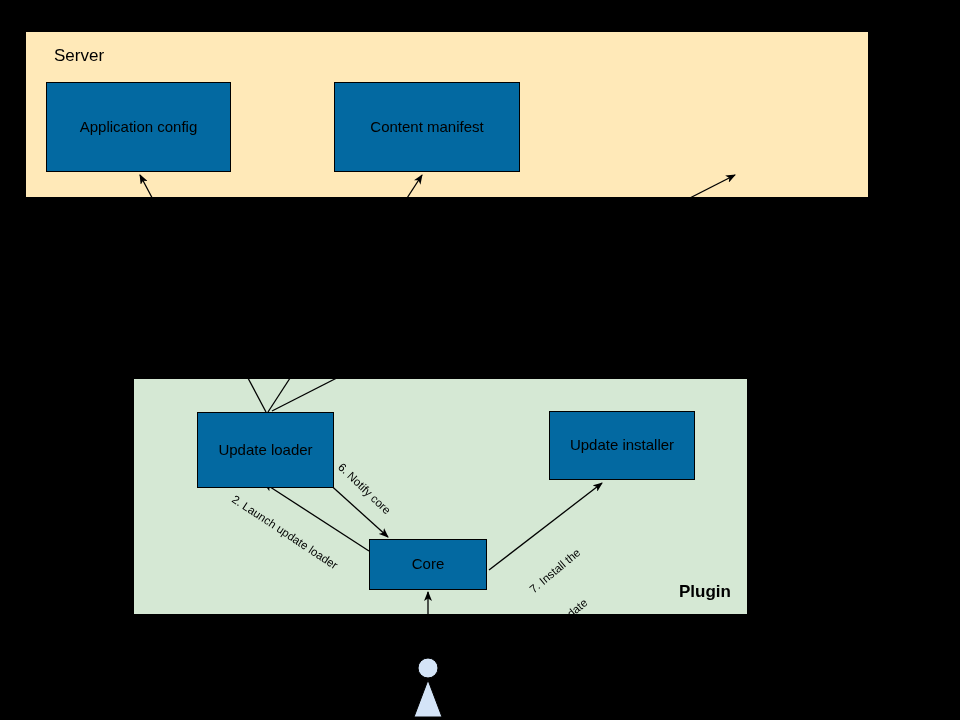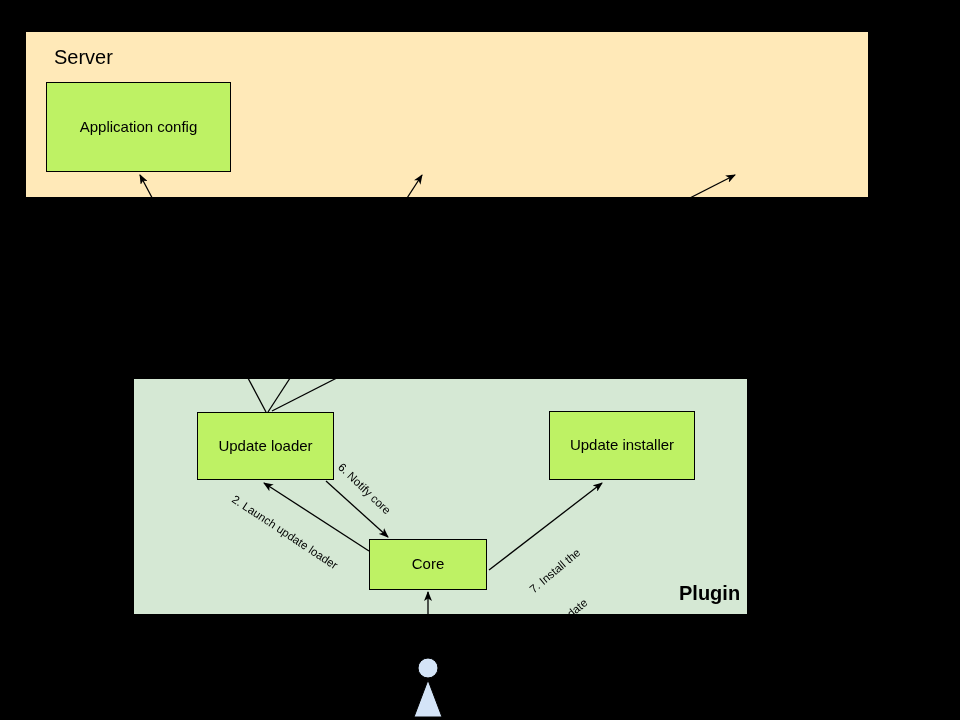--- a/index.html
+++ b/index.html
@@ -28,46 +28,46 @@
   }
   #plugin-region {
     left: 134px;
     top: 379px;
     width: 613px;
     height: 235px;
     background: #d5e8d4;
   }
   .region-label {
     position: absolute;
-    font-size: 20px;
+    font-size: 17px;
     color: #000000;
     white-space: nowrap;
   }
   #server-label { left: 54px; top: 46px; }
 
   .node {
     position: absolute;
     box-sizing: border-box;
-    background: #bef264;
+    background: #0369a1;
     border: 1px solid #000000;
     display: flex;
     align-items: center;
     justify-content: center;
     text-align: center;
     font-size: 15px;
     color: #000000;
     line-height: 1.22;
     padding: 2px 4px;
   }
 
   #node-application-config { left: 46px;  top: 82px;  width: 185px; height: 90px; }
   #node-content-manifest   { left: 334px; top: 82px;  width: 186px; height: 90px; }
   #node-project-files      { left: 648px; top: 82px;  width: 186px; height: 90px; }
 
-  #node-update-loader      { left: 197px; top: 412px; width: 137px; height: 68px; }
+  #node-update-loader      { left: 197px; top: 412px; width: 137px; height: 76px; }
   #node-update-installer   { left: 520px; top: 411px; width: 146px; height: 69px; margin-left: 29px; }
   #node-core               { left: 369px; top: 539px; width: 118px; height: 51px; }
 
   #edge-layer {
     position: absolute;
     left: 0; top: 0;
     width: 960px;
     height: 720px;
     pointer-events: none;
   }
@@ -187,20 +187,21 @@
   <div id="mask-right"></div>
   <div id="mask-top"></div>
   <div id="mask-plugin-left"></div>
   <div id="mask-plugin-right"></div>
   <div id="mask-bottom"></div>
 
   <div class="region-label" id="server-label">Server</div>
 
   <div class="node" id="node-application-config">Application config</div>
 
+  <div class="node" id="node-content-manifest">Content manifest</div>
 
 
   <div class="node" id="node-update-loader">Update loader</div>
 
   <div class="node" id="node-update-installer">Update installer</div>
 
   <div class="node" id="node-core">Core</div>
 
   <div class="region-label" id="plugin-label-wrap" style="left:679px; top:582px;font-weight:bold;">Plugin</div>
 

